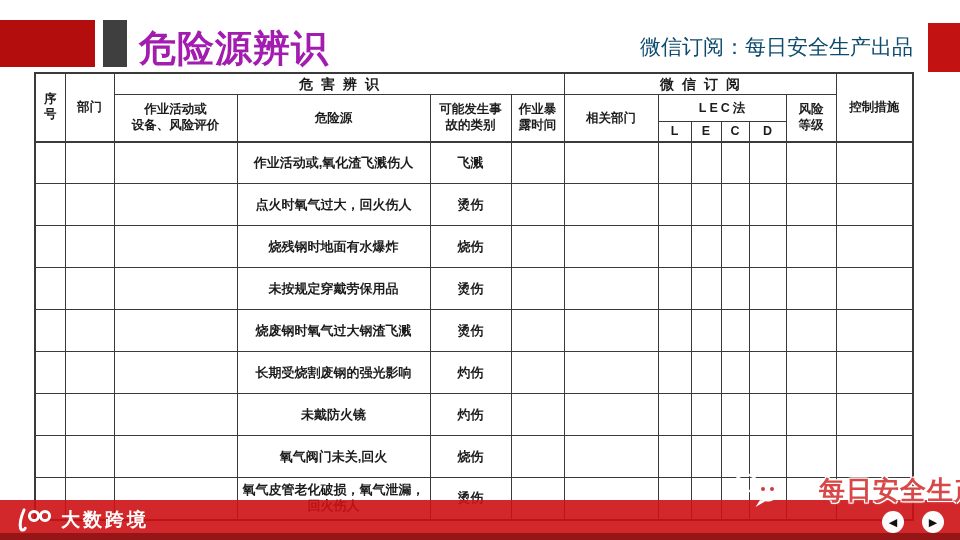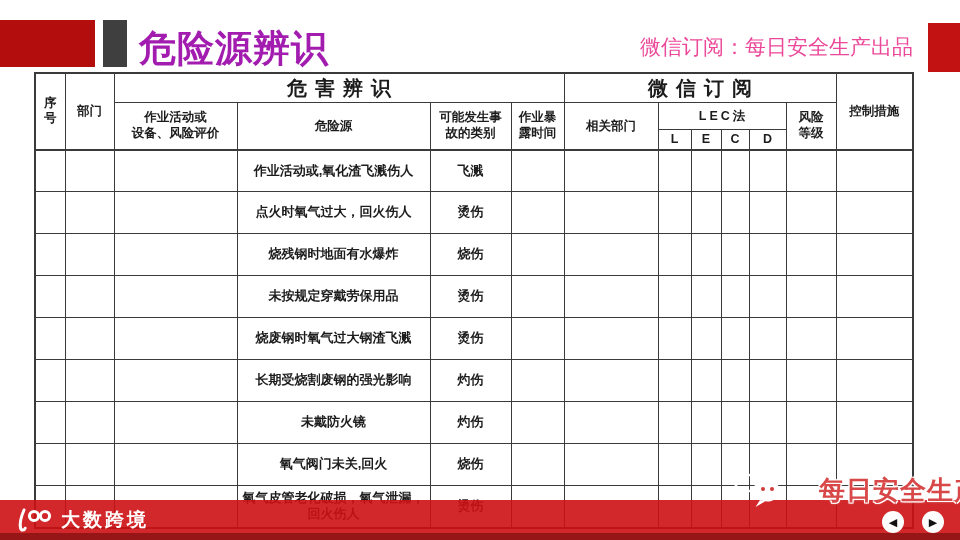--- a/index.html
+++ b/index.html
@@ -3,37 +3,37 @@
 <meta charset="utf-8">
 <style>
   * { margin:0; padding:0; box-sizing:border-box; }
   body { background:#888; font-family:"Liberation Sans", sans-serif; }
   .slide { position:relative; width:960px; height:540px; background:#fff; overflow:hidden; margin:0 auto; }
 
   
   .accent-red   { position:absolute; left:0;   top:20px; width:95px; height:47px; background:#b30d0d; }
   .accent-gray  { position:absolute; left:103px; top:20px; width:24px; height:47px; background:#3f3f3f; }
   .page-title   { position:absolute; left:139px; top:24px; font-size:37px; font-weight:bold; color:#a21caf; letter-spacing:1px; white-space:nowrap; }
-  .subscribe    { position:absolute; right:47px; top:33px; font-size:21px; color:#ec4899; white-space:nowrap; }
+  .subscribe    { position:absolute; right:47px; top:33px; font-size:21px; color:#0c4a6e; white-space:nowrap; }
   .corner-square{ position:absolute; left:928px; top:23px; width:32px; height:49px; background:#c31212; }
 
   
   table.haz { position:absolute; left:34px; top:72px; width:878px;
               border-collapse:collapse; table-layout:fixed;
               border:2px solid #3a3a3a; }
   .haz th, .haz td { border:1px solid #3a3a3a; text-align:center; vertical-align:middle;
                      color:#1c1c1c; overflow:hidden; }
   .haz th { font-size:12.5px; font-weight:bold; line-height:1.3; padding:1px 2px; }
   .haz thead tr.hr1 { height:21px; }
   .haz thead tr.hr2 { height:27px; }
   .haz thead tr.hr3 { height:20px; }
   .haz tbody tr { height:42px; }
   .haz tbody tr:first-child td { border-top:2px solid #3a3a3a; }
   .haz td { font-size:13px; font-weight:bold; line-height:1.25; padding:0 3px; }
-  .haz th.group { font-size:20px; letter-spacing:8px; text-indent:8px; }
+  .haz th.group { font-size:14px; letter-spacing:8px; text-indent:8px; }
   .haz th.lec   { letter-spacing:3px; text-indent:3px; }
   .haz th .vstack { display:block; line-height:1.25; }
 
   
   .footer { position:absolute; left:0; top:500px; width:960px; height:40px;
             background:rgba(205,17,20,0.9); z-index:2; }
   .footer-strip { position:absolute; left:0; bottom:0; width:100%; height:7px;
             background:rgba(90,4,6,0.5); }
   .footer-logo { position:absolute; left:16px; top:7px; display:flex; align-items:flex-start; gap:9px; }
   .footer-logo-text { color:#fff; font-size:19px; font-weight:bold; letter-spacing:3px; white-space:nowrap; }

